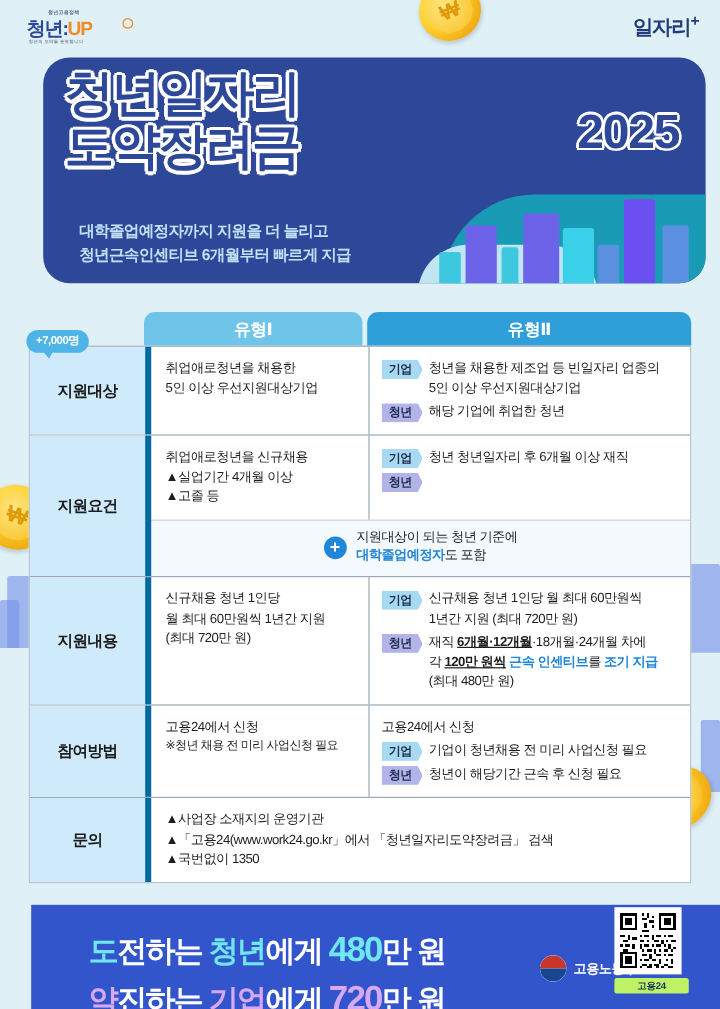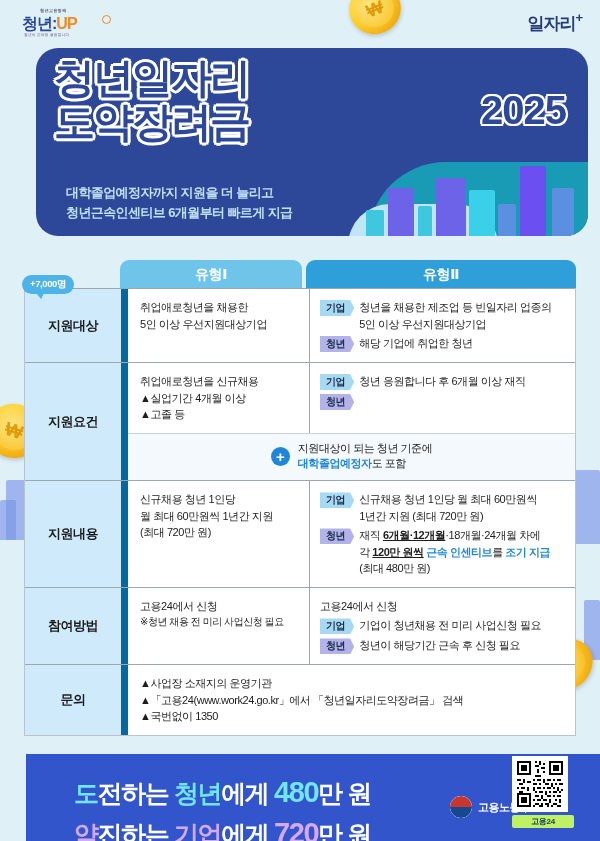--- a/index.html
+++ b/index.html
@@ -71,21 +71,21 @@
      font-size:14px;border-radius:9px 9px 0 0;letter-spacing:-.4px;}
   .th1{flex:0 0 182px;width:182px;background:#6fc4ea;}
   .th-gap{flex:0 0 4px;}
   .th2{flex:1;background:#2e9fd8;}
 
   .tbody{border:1px solid #b9c4cf;border-top:none;background:#fff;}
   .row{display:flex;border-top:1px solid #9aa7b5;}
   .row:first-child{border-top:1px solid #9aa7b5;}
   .lbl{flex:0 0 96px;width:96px;background:#cfeafb;display:flex;align-items:center;
      justify-content:center;font-weight:bold;font-size:13px;color:#1b1b1b;
-     border-right:7px solid #0369a1;letter-spacing:-.5px;position:relative;}
+     border-right:5px solid #0369a1;letter-spacing:-.5px;position:relative;}
   .c1{flex:0 0 182px;width:182px;padding:10px 10px 10px 12px;
      border-right:1px solid #9aa7b5;box-sizing:border-box;}
   .c2{flex:1;padding:10px 8px 10px 10px;box-sizing:border-box;}
   .txt{font-size:11px;line-height:1.5;color:#1d1d1d;letter-spacing:-.45px;}
   .badge-line{display:flex;align-items:flex-start;margin-bottom:3px;}
   .badge-line:last-child{margin-bottom:0;}
   .bdg{flex:0 0 auto;font-size:10px;font-weight:bold;color:#1c2c4c;
      padding:1px 9px 1px 6px;margin-right:5px;margin-top:1px;letter-spacing:-.4px;
      clip-path:polygon(0 0,88% 0,100% 50%,88% 100%,0 100%);}
   .bdg-co{background:#a8d9f2;}
@@ -231,21 +231,21 @@
         <div style="flex:1;">
           <div style="display:flex;">
             <div class="c1">
               <div class="txt">취업애로청년을 신규채용</div>
               <div class="txt">▲실업기간 4개월 이상</div>
               <div class="txt">▲고졸 등</div>
             </div>
             <div class="c2">
               <div class="badge-line">
                 <span class="bdg bdg-co">기업</span>
-                <span class="bdg-txt">청년 응원합니다 후 6개월 이상 재직</span>
+                <span class="bdg-txt">청년 청년일자리 후 6개월 이상 재직</span>
               </div>
               <div class="badge-line">
                 <span class="bdg bdg-yo">청년</span>
               </div>
             </div>
           </div>
           <div class="plusrow">
             <div class="plus-inner">
               <div class="plus-ico">+</div>
               <div class="plus-txt">

